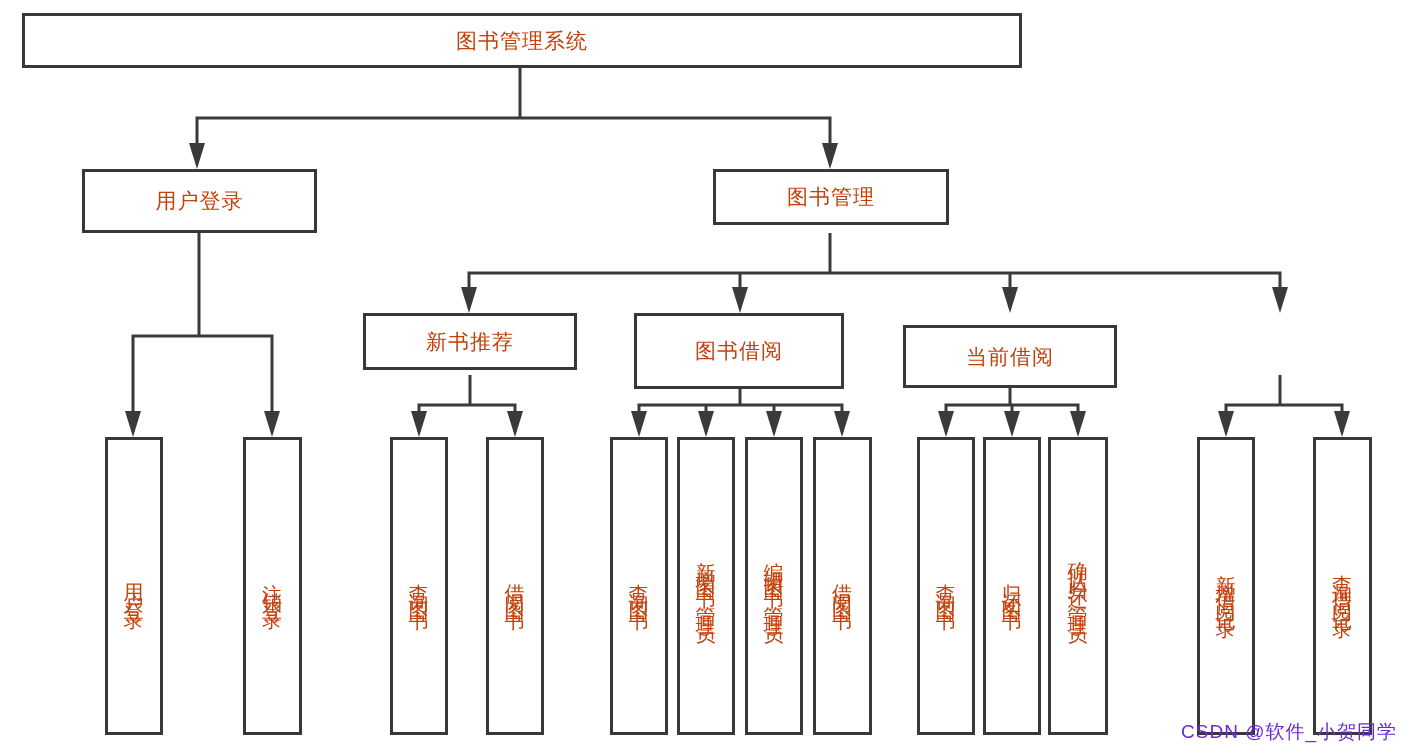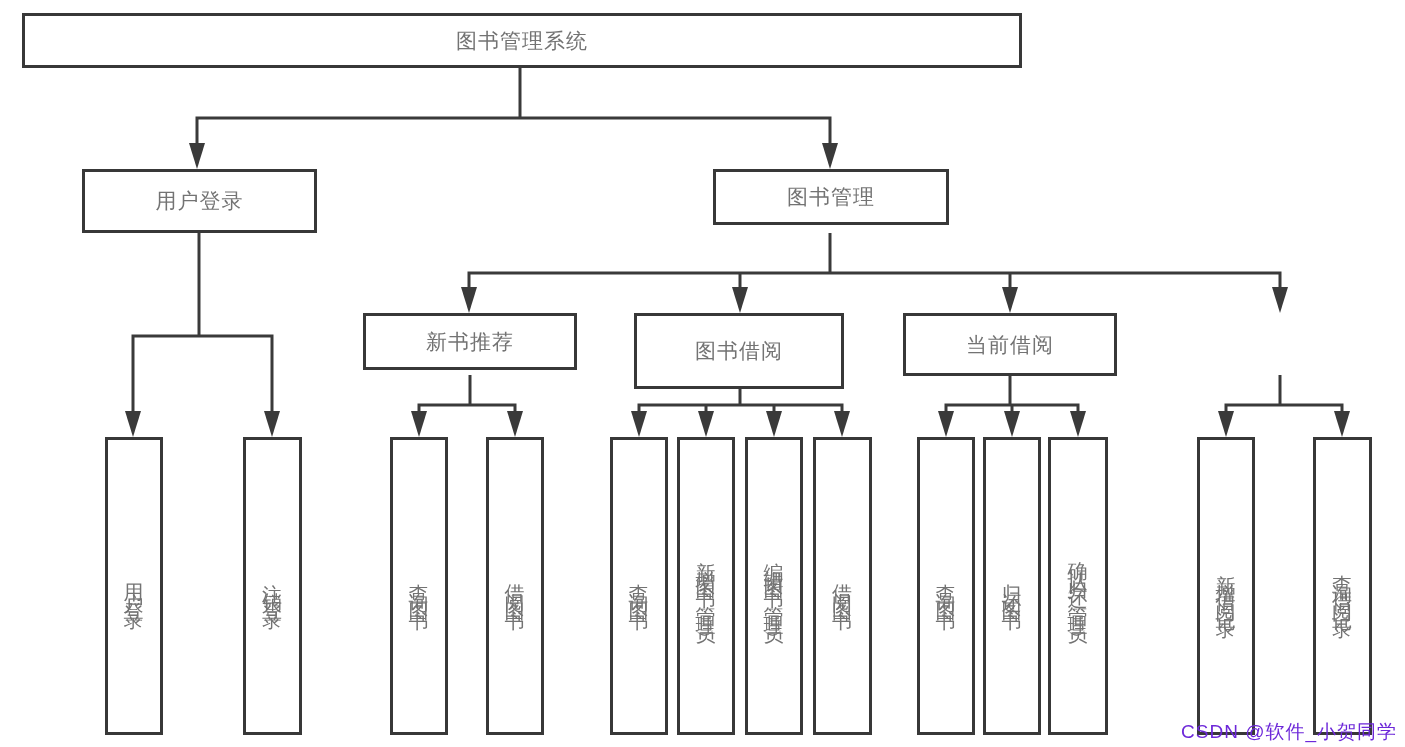--- a/index.html
+++ b/index.html
@@ -29,21 +29,21 @@
   }
   svg.connectors polygon {
     fill: #3a3a3a;
     stroke: none;
   }
   .box {
     position: absolute;
     box-sizing: border-box;
     border: 3px solid #383838;
     background: #ffffff;
-    color: #737373;
+    color: #c2410c;
     display: flex;
     align-items: center;
     justify-content: center;
     text-align: center;
   }
   .box.h {
     font-size: 21px;
     letter-spacing: 1px;
   }
   .box.v {
@@ -123,21 +123,21 @@
     </g>
   </svg>
 
   <div class="box h" style="left:22px; top:13px; width:1000px; height:55px">图书管理系统</div>
 
   <div class="box h" style="left:82px; top:169px; width:235px; height:64px">用户登录</div>
   <div class="box h" style="left:713px; top:169px; width:236px; height:56px">图书管理</div>
 
   <div class="box h" style="left:363px; top:313px; width:214px; height:57px">新书推荐</div>
   <div class="box h" style="left:634px; top:313px; width:210px; height:76px">图书借阅</div>
-  <div class="box h" style="left:903px; top:313px; width:214px; height:63px">当前借阅</div>
+  <div class="box h" style="left:903px; top:325px; width:214px; height:63px">当前借阅</div>
 
   <div class="box v" style="left:105px; top:437px; width:58px; height:298px">用户登录</div>
   <div class="box v" style="left:243px; top:437px; width:59px; height:298px">注销登录</div>
 
   <div class="box v" style="left:390px; top:437px; width:58px; height:298px">查询图书</div>
   <div class="box v" style="left:486px; top:437px; width:58px; height:298px">借阅图书</div>
 
   <div class="box v" style="left:610px; top:437px; width:58px; height:298px">查询图书</div>
   <div class="box v" style="left:677px; top:437px; width:58px; height:298px">新增图书（管理员）</div>
   <div class="box v" style="left:745px; top:437px; width:58px; height:298px">编辑图书（管理员）</div>

